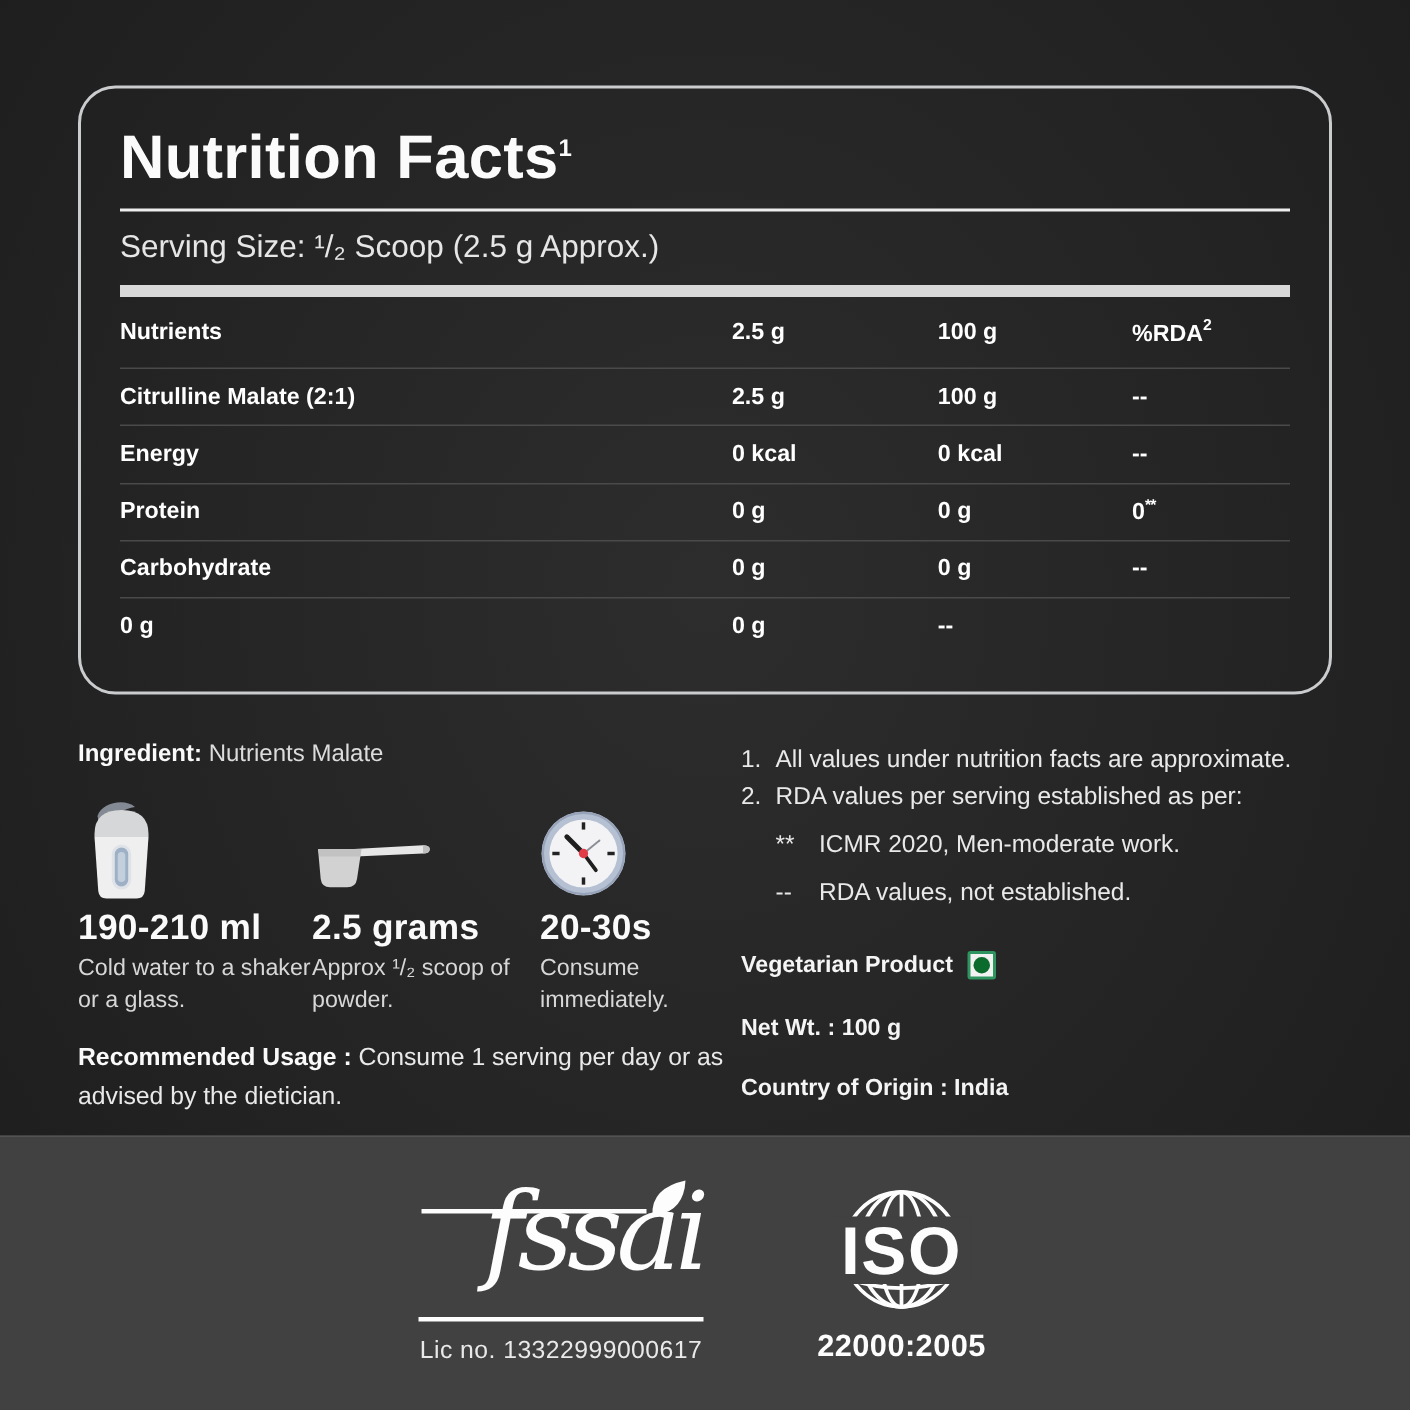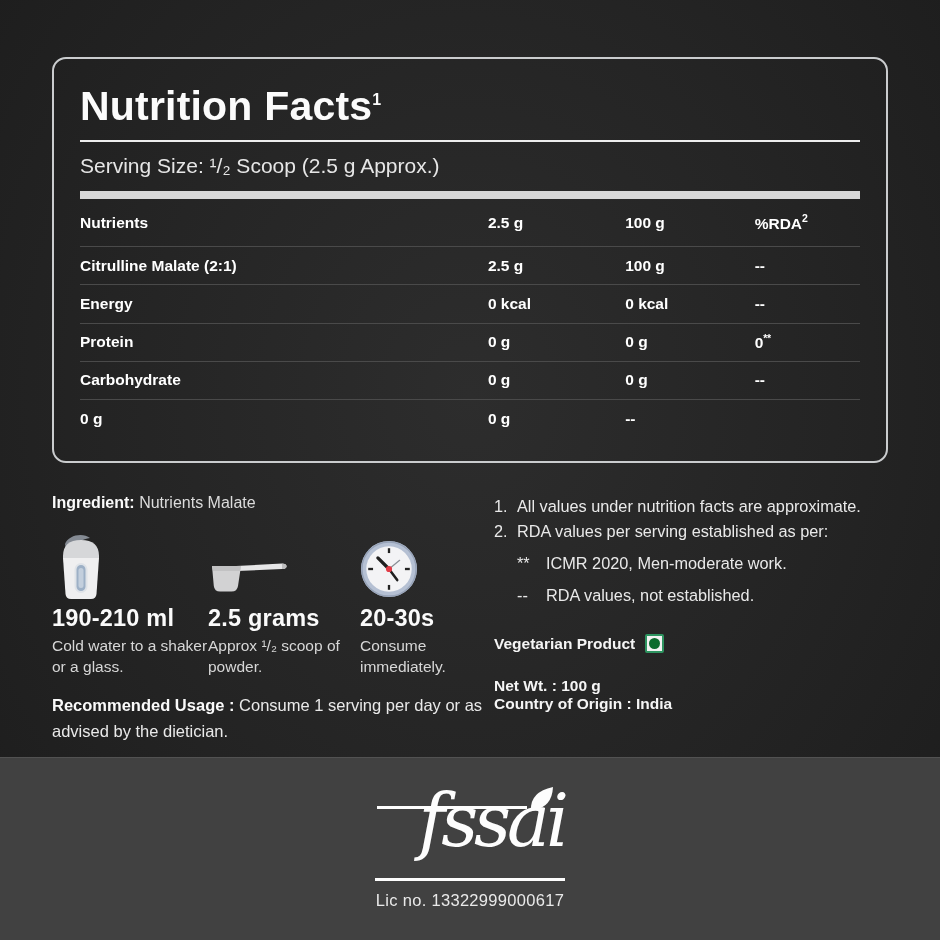--- a/index.html
+++ b/index.html
@@ -10,21 +10,21 @@
   }
   #page{
     position:relative;width:940px;height:940px;overflow:hidden;
     background:radial-gradient(ellipse at 50% 42%, #2d2d2d 0%, #242424 55%, #1c1c1c 100%);
     color:#f2f2f2;
   }
 
   
   .card{
     position:absolute;left:52px;top:57px;width:836px;height:406px;
-    border:2px solid #caccce;border-radius:14px;
+    border:2px solid #caccce;border-radius:25px;
     padding:0 26px;box-sizing:border-box;
   }
   .card-title{
     margin-top:18px;font-size:41px;font-weight:600;color:#fbfbfb;line-height:46px;
     letter-spacing:0.2px;
   }
   .card-title .t-sup{font-size:16px;vertical-align:super;font-weight:600;}
   .title-rule{height:2px;background:#ededed;margin-top:11px;}
   .serving-block{margin-top:12px;font-size:21px;color:#e6e6e6;line-height:23.5px;}
   .thick-bar{height:8px;background:#d8d8d8;margin-top:14px;}
@@ -61,21 +61,21 @@
 
   .notes{font-size:16.3px;color:#e9e9e9;}
   .note-item{display:grid;grid-template-columns:23px 1fr;line-height:25px;}
   .note-sub{display:grid;grid-template-columns:29px 1fr;margin-left:23px;line-height:21px;}
   .note-sub.s1{margin-top:9px;}
   .note-sub.s2{margin-top:11px;}
 
   .prod-line{font-size:15.5px;font-weight:700;color:#f5f5f5;display:flex;align-items:center;}
   .prod-veg{margin-top:28px;}
   .prod-net{margin-top:24px;}
-  .prod-origin{}
+  .prod-origin{margin-top:22px;}
   .veg-mark{
     display:inline-flex;align-items:center;justify-content:center;
     width:15px;height:15px;background:#f2f2f2;border:2.5px solid #2e9460;
     border-radius:2px;margin-left:10px;
   }
   .veg-dot{width:11px;height:11px;border-radius:50%;background:#0b6b2d;}
 
   
   .footer{
     position:absolute;left:0;top:757px;width:940px;height:183px;
@@ -257,15 +257,32 @@
         <div class="fssai-line-top"></div>
         <div class="fssai-word">fssai</div>
         <svg class="fssai-leaf" width="26" height="26" viewBox="0 0 26 26">
           <path d="M2 24 Q1 6 24 1 Q23 21 5 24 Z" fill="#fdfdfd"></path>
         </svg>
         <div class="fssai-line-bottom"></div>
       </div>
       <div class="fssai-lic">Lic no. 13322999000617</div>
     </div>
 
+    <div class="iso">
+      <div class="iso-logo">
+        <svg width="96" height="86" viewBox="0 0 96 90">
+          <g stroke="#fdfdfd" stroke-width="2.6" fill="none">
+            <circle cx="48" cy="45" r="40"></circle>
+            <ellipse cx="48" cy="45" rx="15" ry="40"></ellipse>
+            <ellipse cx="48" cy="45" rx="29" ry="40"></ellipse>
+            <line x1="48" y1="5" x2="48" y2="85"></line>
+            <path d="M12 24 Q48 36 84 24"></path>
+            <path d="M12 66 Q48 78 84 66"></path>
+            <line x1="8" y1="45" x2="88" y2="45"></line>
+          </g>
+        </svg>
+        <div class="iso-word">ISO</div>
+      </div>
+      <div class="iso-cert">22000:2005</div>
+    </div>
   </div>
 
 </div>
 
 </body></html>

